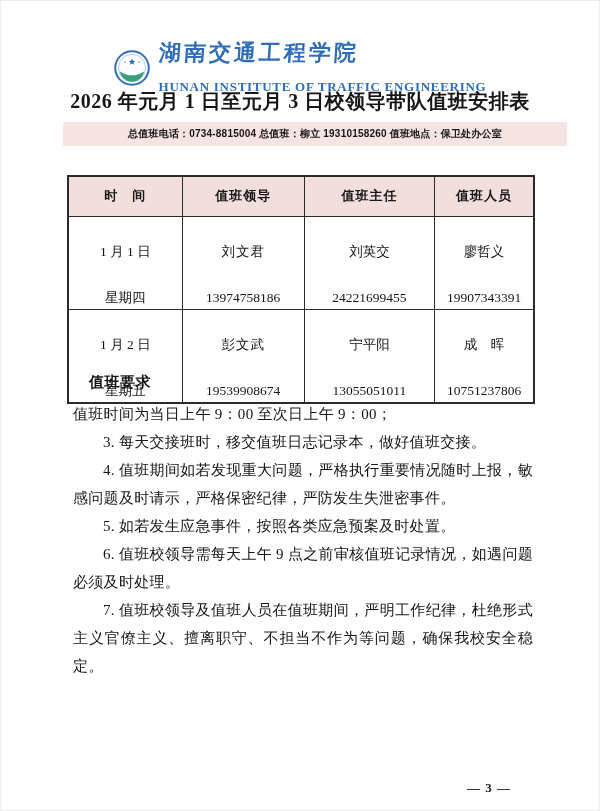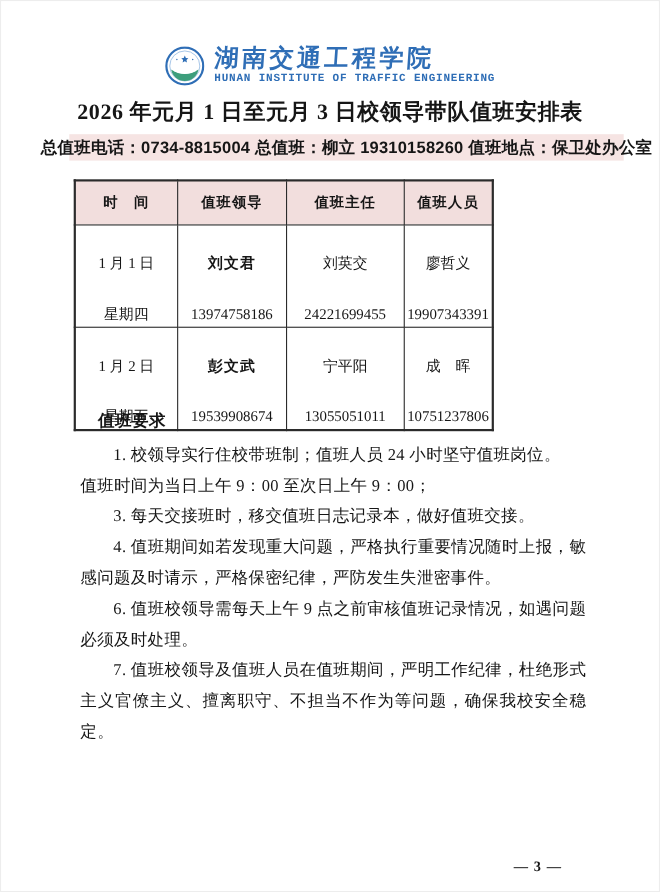--- a/index.html
+++ b/index.html
@@ -31,25 +31,25 @@
     color: #2f6eb6;
     font-size: 22px;
     font-weight: bold;
     letter-spacing: 3px;
     line-height: 1.1;
     font-family: "Liberation Serif", "DejaVu Serif", serif;
     transform: skewX(-4deg);
   }
   .logo-en {
     color: #2f6eb6;
-    font-size: 10px;
+    font-size: 13px;
     font-weight: bold;
     letter-spacing: 0.72px;
-    margin-top: 2px;
-    font-family: Liberation Mono, monospace;
+    margin-top: 14px;
+    font-family: Liberation Serif, serif;
   }
 
   
   .title {
     position: absolute;
     top: 87px;
     left: 0; right: 0;
     text-align: center;
     font-size: 20px;
     font-weight: bold;
@@ -62,52 +62,52 @@
     top: 121px;
     left: 62px;
     width: 504px;
     height: 24px;
     background: #f6e4e3;
     display: flex;
     align-items: center;
     justify-content: center;
     font-family: "Liberation Sans", "DejaVu Sans", sans-serif;
     font-weight: bold;
-    font-size: 15px;
+    font-size: 10px;
     letter-spacing: 0.2px;
     white-space: nowrap;
   }
 
   
   .duty-table {
     position: absolute;
-    top: 162px;
+    top: 174px;
     left: 66px;
-    width: 382px;
+    width: 468px;
     border-collapse: collapse;
     table-layout: fixed;
     border: 2px solid #2b2b2b;
   }
   .duty-table th, .duty-table td {
     border: 1px solid #2b2b2b;
     text-align: center;
     vertical-align: middle;
     padding: 0;
   }
   .duty-table th {
     height: 40px;
     background: #f2dedd;
     font-family: "Liberation Sans", "DejaVu Sans", sans-serif;
     font-size: 13px;
     font-weight: bold;
     letter-spacing: 1px;
   }
   .duty-table td { height: 49px; font-size: 13.5px; }
   .cell-line { line-height: 22px; margin-top: 24px; }
-  .bold-name { font-weight: bold; letter-spacing: 1px; }
+  .bold-name { font-weight: normal; letter-spacing: 1px; }
   .col-time  { width: 24.5%; }
   .col-lead  { width: 26.2%; }
   .col-dir   { width: 28.0%; }
   .col-staff { width: 21.3%; }
 
   
   .requirements {
     position: absolute;
     top: 372px;
     left: 72px;
@@ -214,23 +214,23 @@
         <td>
           <div class="cell-line">成　晖</div>
           <div class="cell-line">10751237806</div>
         </td>
       </tr>
     </tbody>
   </table>
 
   <div class="requirements">
     <div class="req-heading">值班要求</div>
-    <p class="req-p indent">1. 校领导实行住校带班制；值班人员 24 小时坚守值班岗位。</p>
     <p class="req-p">值班时间为当日上午 9：00 至次日上午 9：00；</p>
     <p class="req-p indent">3. 每天交接班时，移交值班日志记录本，做好值班交接。</p>
     <p class="req-p indent">4. 值班期间如若发现重大问题，严格执行重要情况随时上报，敏感问题及时请示，严格保密纪律，严防发生失泄密事件。</p>
+    <p class="req-p indent">5. 如若发生应急事件，按照各类应急预案及时处置。</p>
     <p class="req-p indent">6. 值班校领导需每天上午 9 点之前审核值班记录情况，如遇问题必须及时处理。</p>
     <p class="req-p indent">7. 值班校领导及值班人员在值班期间，严明工作纪律，杜绝形式主义官僚主义、擅离职守、不担当不作为等问题，确保我校安全稳定。</p>
   </div>
 
   <div class="page-number">— 3 —</div>
 
 </div>
 
 </body></html>

